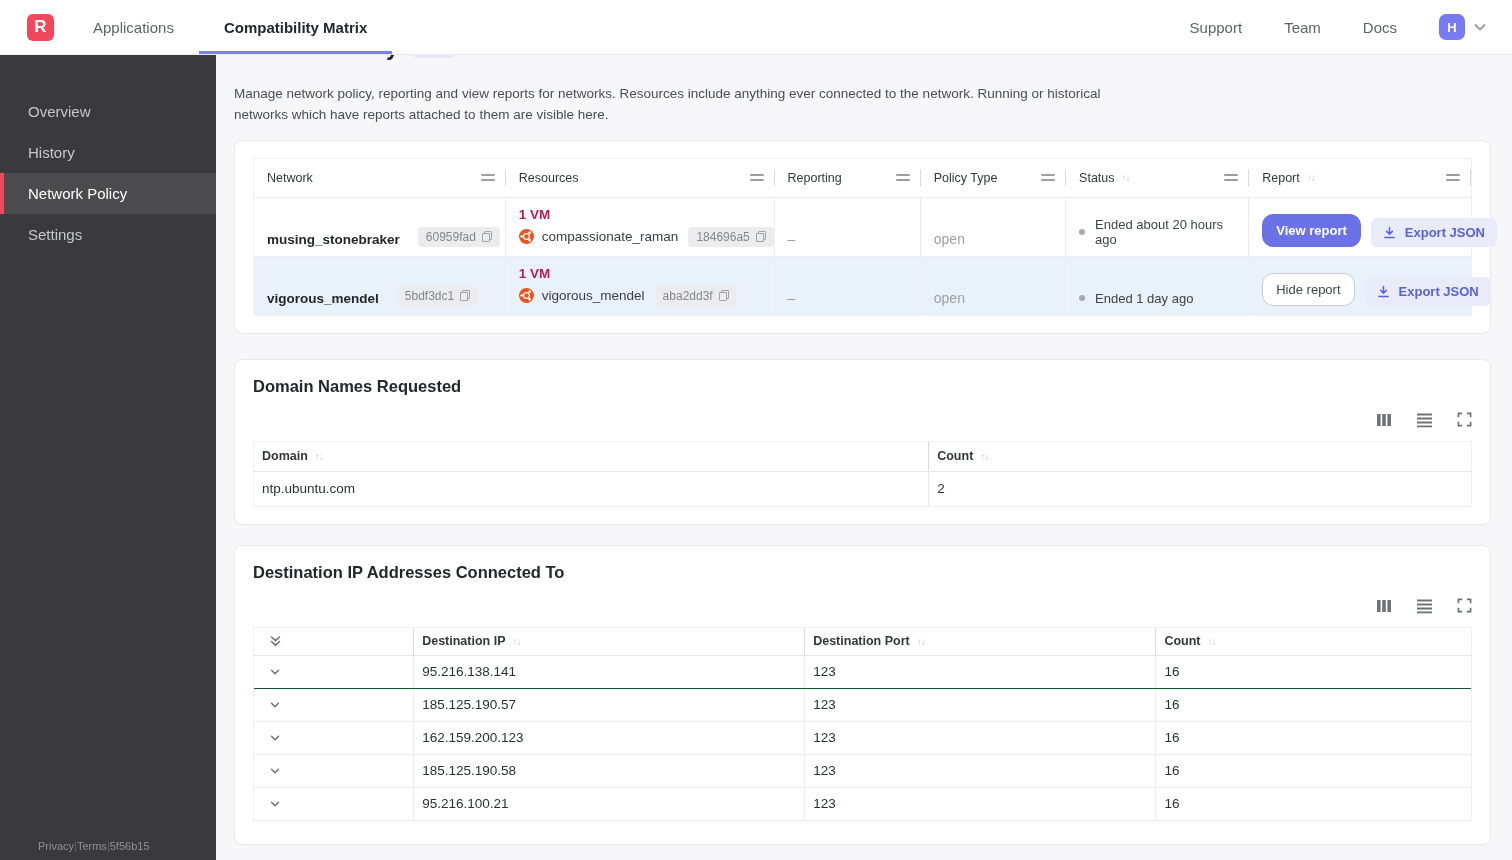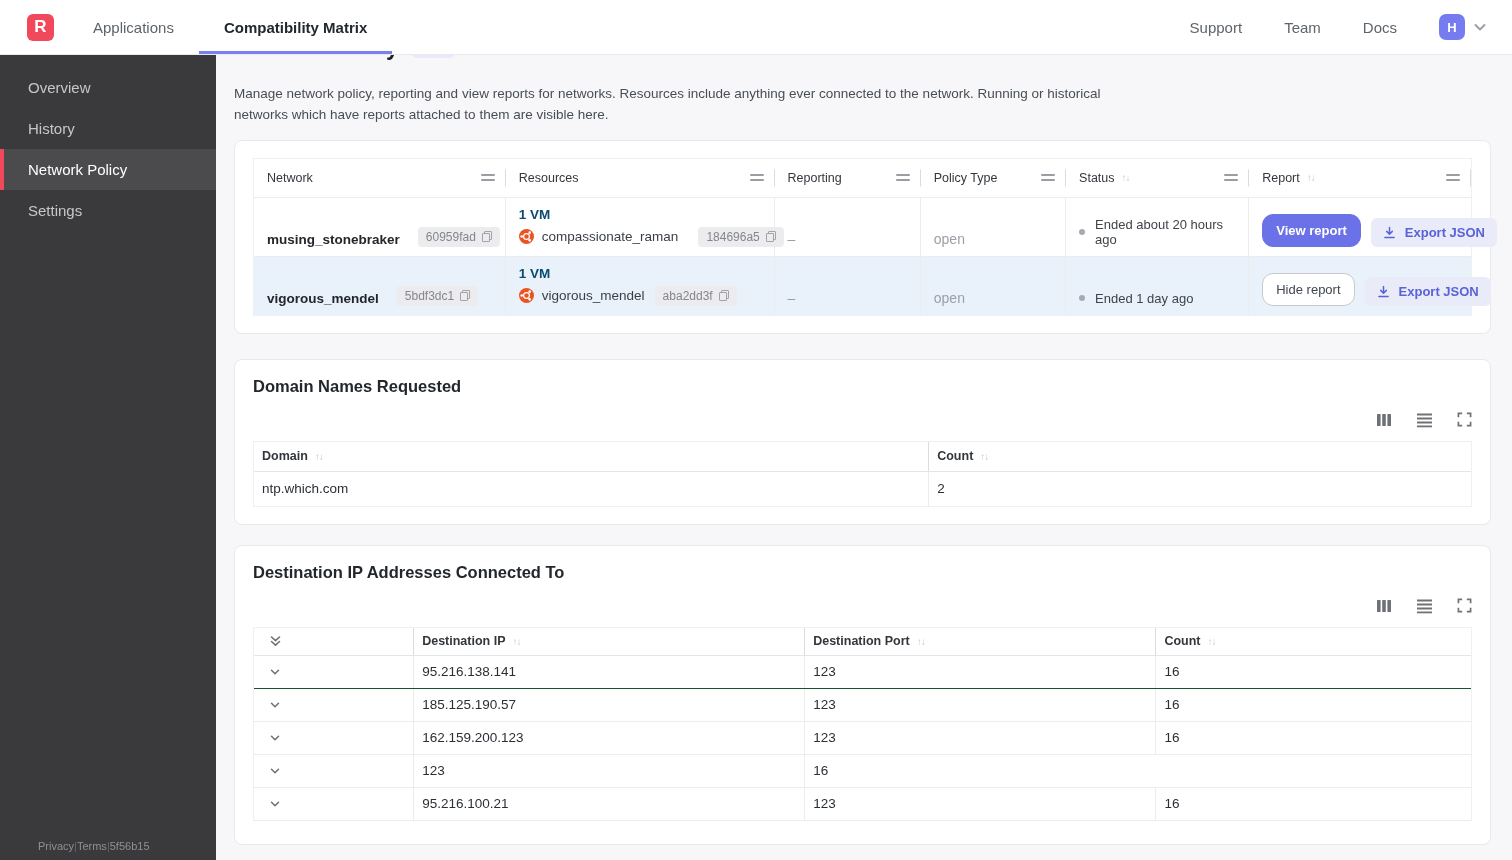--- a/index.html
+++ b/index.html
@@ -20,21 +20,21 @@
   .tabs{display:flex;align-items:stretch}
   .tab{display:flex;align-items:center;padding:0 25px;font-size:15px;color:#5f6469;border-bottom:3px solid transparent;padding-top:3px;cursor:pointer}
   .tab.active{color:#23272e;font-weight:700;border-bottom-color:#7a7ff2}
   .nav-right{margin-left:auto;display:flex;align-items:center;gap:42px;padding-right:24px}
   .nav-link{font-size:15px;color:#5f6469;cursor:pointer}
   .avatar-group{display:flex;align-items:center;gap:7px;cursor:pointer}
   .avatar{width:26px;height:26px;border-radius:7px;background:#767bf0;color:#fff;font-size:13px;font-weight:600;display:flex;align-items:center;justify-content:center}
 
   
   .sidebar{position:fixed;top:55px;left:0;bottom:0;width:216px;background:var(--sidebar-bg);z-index:10}
-  .snav{padding-top:12px}
+  .snav{padding-top:36px}
   .sitem{height:41px;display:flex;align-items:center;padding-left:28px;font-size:15px;color:#c6c7c9;position:relative;cursor:pointer}
   .sitem.active{background:var(--sidebar-active);color:#fff}
   .sitem.active::before{content:"";position:absolute;left:0;top:0;bottom:0;width:4px;background:var(--logo-red)}
   .sfoot{position:absolute;bottom:8px;left:0;right:0;padding-left:38px;font-size:11px;color:#8f9094;display:flex;align-items:center}
   .sfoot .sep{color:#65666a}
   .sfoot a{color:#8f9094;text-decoration:none;cursor:pointer}
 
   
   .main{margin-left:216px;padding:34px 21px 0 18px}
   .titlebar{display:flex;align-items:center;gap:13px}
@@ -65,21 +65,21 @@
   .prow{display:grid;grid-template-columns:var(--cols-policy);min-height:54px;border-top:1px solid #ececef}
   .prow.sel{background:var(--selected-row)}
   .pcell{padding:9px 10px 9px 13px;display:flex;align-items:flex-end;border-right:1px solid #ececef;font-size:13.5px;color:#2b3036}
   .pcell:last-child{border-right:none}
   .pcell.col-res{flex-direction:column;align-items:flex-start;justify-content:center;gap:5px}
   .netname{font-weight:700;color:#23272c}
   .badge{display:inline-flex;align-items:center;background:#ececee;border-radius:4px;padding:3px 8px;font-size:12px;color:#83878d;margin-left:18px;gap:6px}
   .copy-ic{display:inline-block;width:10px;height:11px;position:relative;cursor:pointer;flex:none}
   .copy-ic::before{content:"";position:absolute;top:0;right:0;width:6px;height:7px;border:1px solid #a0a3a9;border-radius:1px}
   .copy-ic::after{content:"";position:absolute;bottom:0;left:0;width:6px;height:7px;border:1px solid #a0a3a9;border-radius:1px;background:#ececee}
-  .res-top{font-weight:700;color:#0c4a6e;font-size:13.5px}
+  .res-top{font-weight:700;color:#be185d;font-size:13.5px}
   .res-line{display:flex;align-items:center;gap:8px;font-size:13.5px;color:#3a3f45}
   .muted{color:#9ba0a7;font-size:14px}
   .status{display:flex;align-items:center;gap:10px;font-size:13px;color:#3f444a}
   .dot{width:6px;height:6px;border-radius:50%;background:#a6aab0;flex:none}
   .report-cell{gap:10px}
   .rbtn{background:var(--accent);color:#fff;border:1px solid var(--accent);border-radius:11px;padding:8px 13px;font-size:13px;font-weight:700;font-family:inherit;cursor:pointer;white-space:nowrap}
   .rbtn.outline{background:#fff;border:1px solid #c8cacd;color:#41464c;font-weight:400}
   .export{display:inline-flex;align-items:center;gap:9px;background:var(--export-bg);border-radius:6px;padding:7px 12px;color:var(--export-text);font-weight:700;font-size:13px;cursor:pointer;white-space:nowrap}
 
   
@@ -196,21 +196,21 @@
             <span class="res-top">1 VM</span>
             <span class="res-line">
               <svg width="15" height="15" viewBox="0 0 16 16">
                 <circle cx="8" cy="8" r="8" fill="#e95420"></circle>
                 <circle cx="8" cy="8" r="3.1" fill="none" stroke="#fff" stroke-width="1.3"></circle>
                 <circle cx="2.9" cy="8" r="1.4" fill="#fff"></circle>
                 <circle cx="11.4" cy="3.9" r="1.4" fill="#fff"></circle>
                 <circle cx="11.4" cy="12.1" r="1.4" fill="#fff"></circle>
               </svg>
               <span>compassionate_raman</span>
-              <span class="badge" style="margin-left:12px">
+              <span class="badge" style="margin-left:2px">
                 <span>184696a5</span>
                 <span class="copy-ic"></span>
               </span>
             </span>
           </div>
           <div class="pcell muted">
             <span>–</span>
           </div>
           <div class="pcell muted">
             <span>open</span>
@@ -316,21 +316,21 @@
           <span class="sort"></span>
         </div>
         <div class="dhcell">
           <span>Count</span>
           <span class="sort"></span>
         </div>
       </div>
 
         <div class="drow cols-dom">
           <div class="dcell">
-            <span>ntp.which.com</span>
+            <span>ntp.ubuntu.com</span>
           </div>
           <div class="dcell">
             <span>2</span>
           </div>
         </div>
 
     </div>
   </section>
 
   <section class="card card-3">
@@ -430,20 +430,23 @@
           </div>
         </div>
 
         <div class="drow cols-dest" style="border-bottom:1px solid #ececef">
           <div class="dcell expand-cell">
             <svg width="12" height="12" viewBox="0 0 12 12" fill="none" stroke="#6e7277" stroke-width="1.5" stroke-linecap="round" stroke-linejoin="round">
               <path d="M2.5 4.2L6 7.8l3.5-3.6"></path>
             </svg>
           </div>
           <div class="dcell">
+            <span>185.125.190.58</span>
+          </div>
+          <div class="dcell">
             <span>123</span>
           </div>
           <div class="dcell">
             <span>16</span>
           </div>
         </div>
 
         <div class="drow cols-dest" style="border-bottom:1px solid #ececef">
           <div class="dcell expand-cell">
             <svg width="12" height="12" viewBox="0 0 12 12" fill="none" stroke="#6e7277" stroke-width="1.5" stroke-linecap="round" stroke-linejoin="round">

